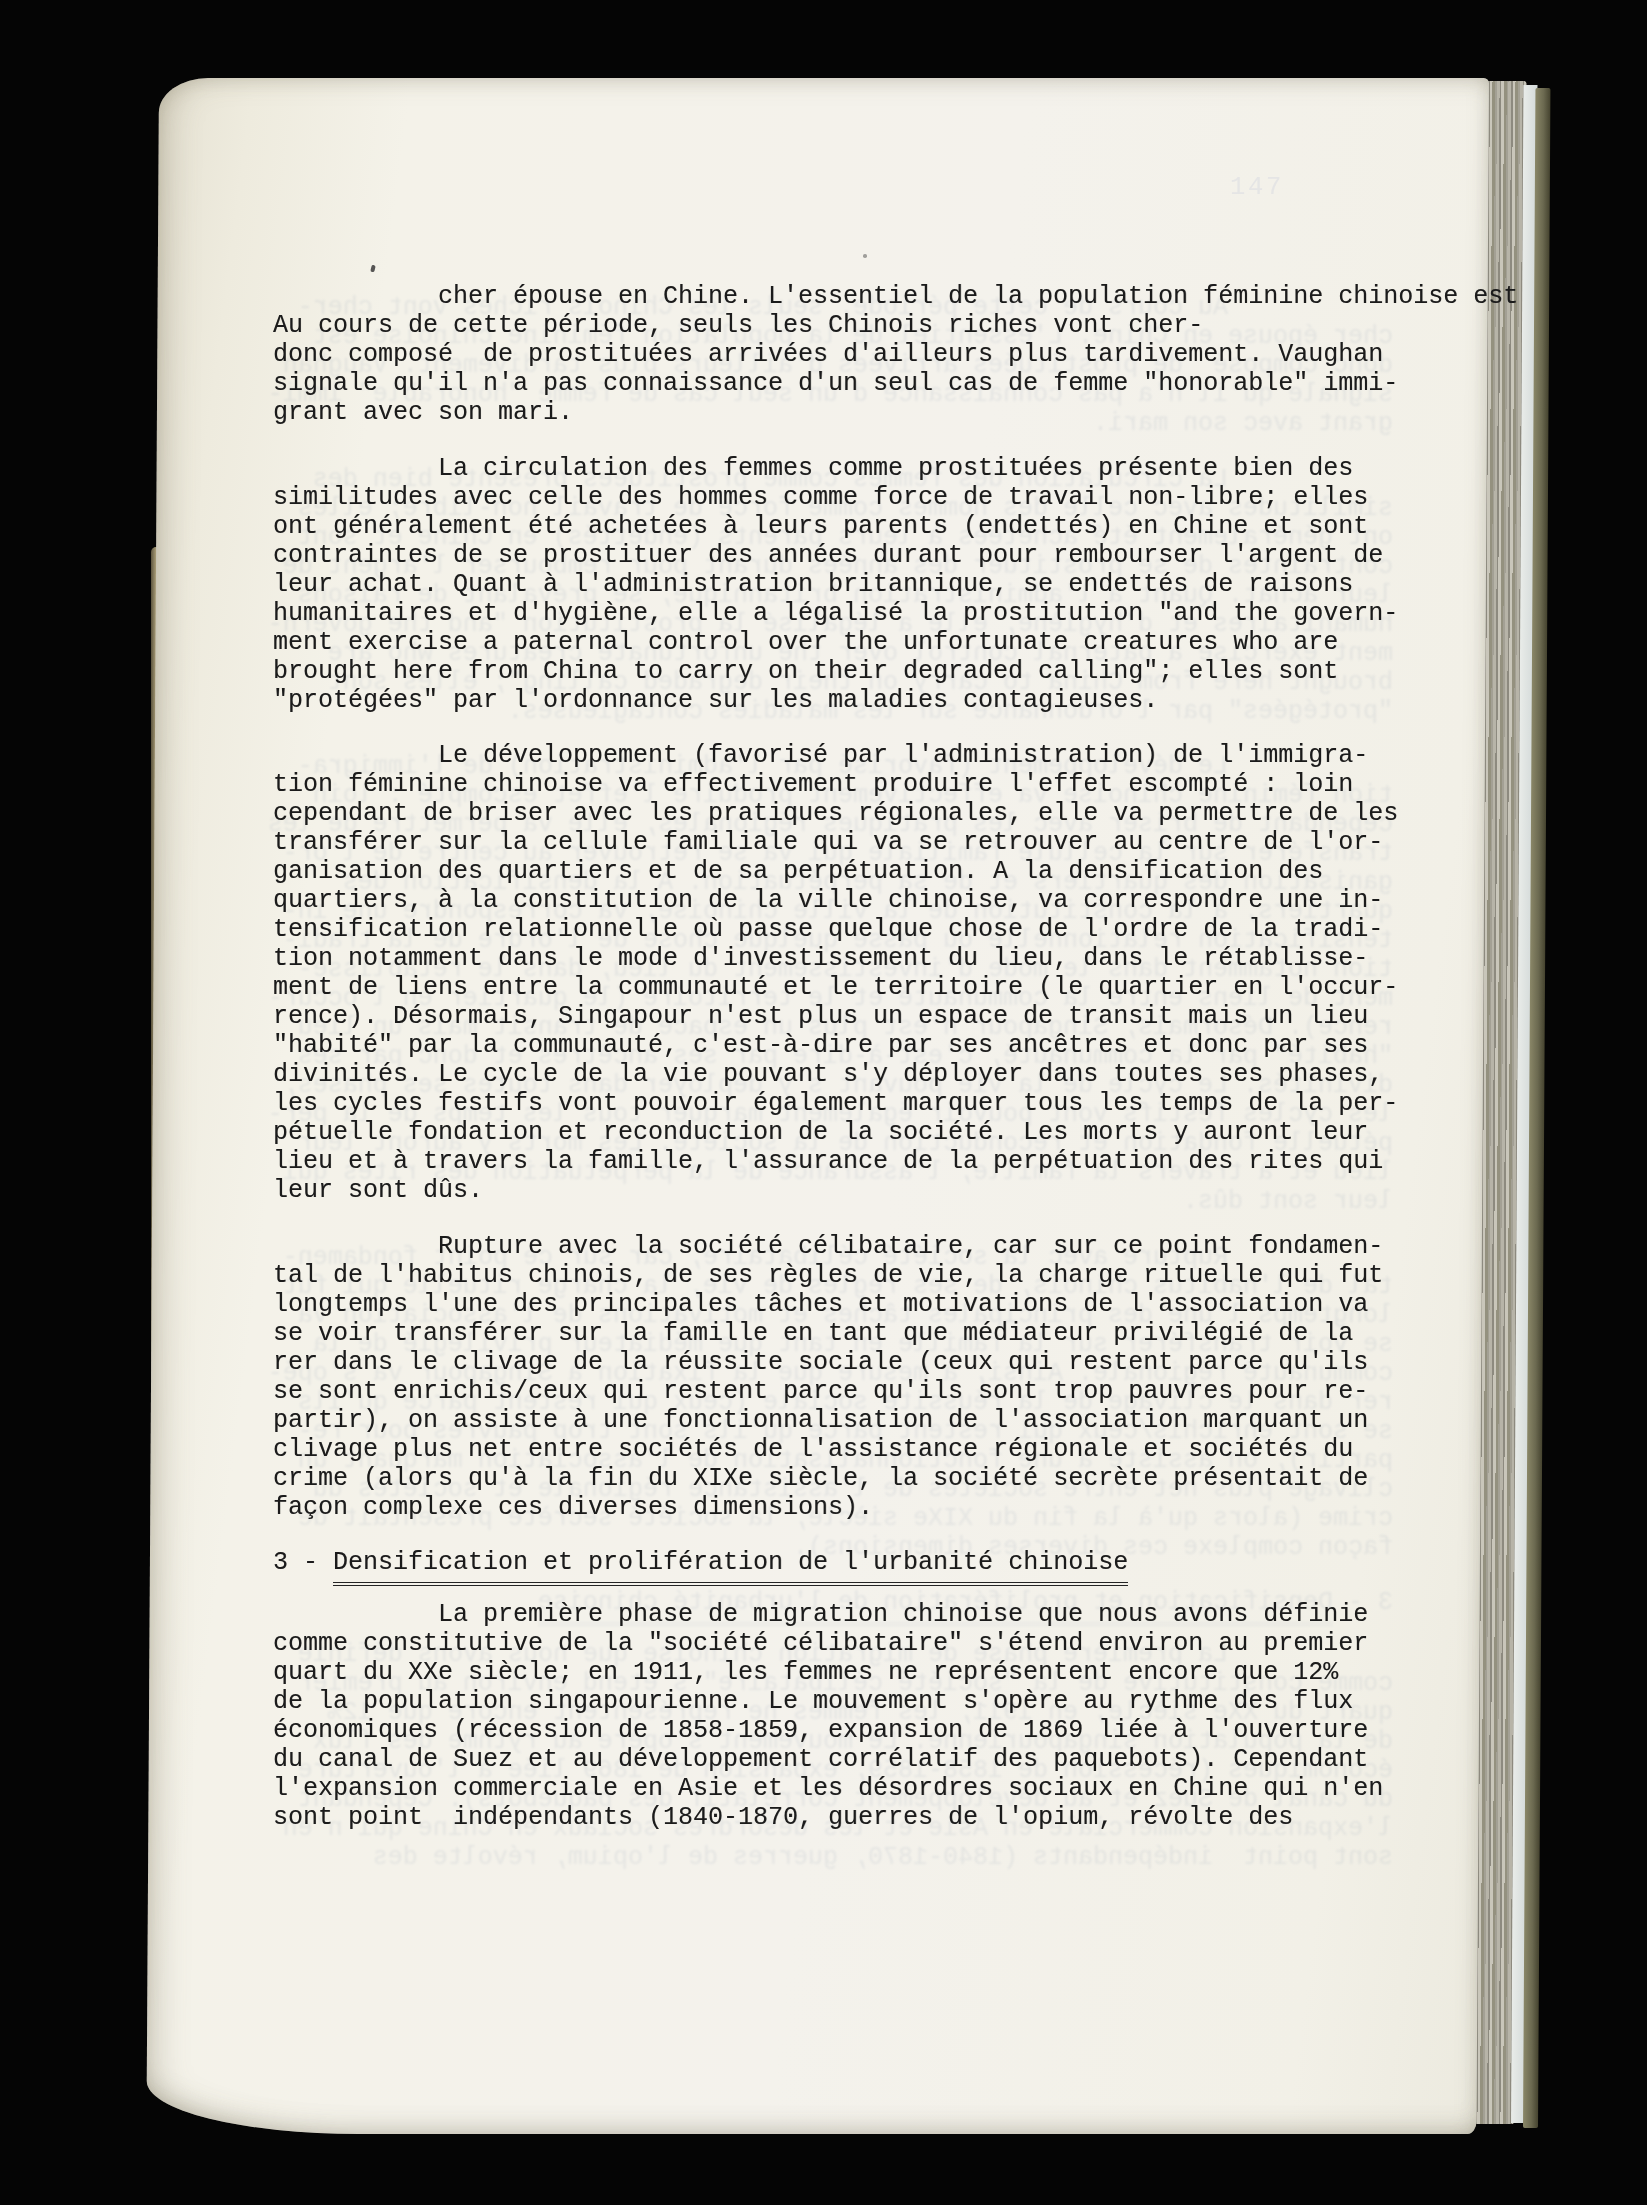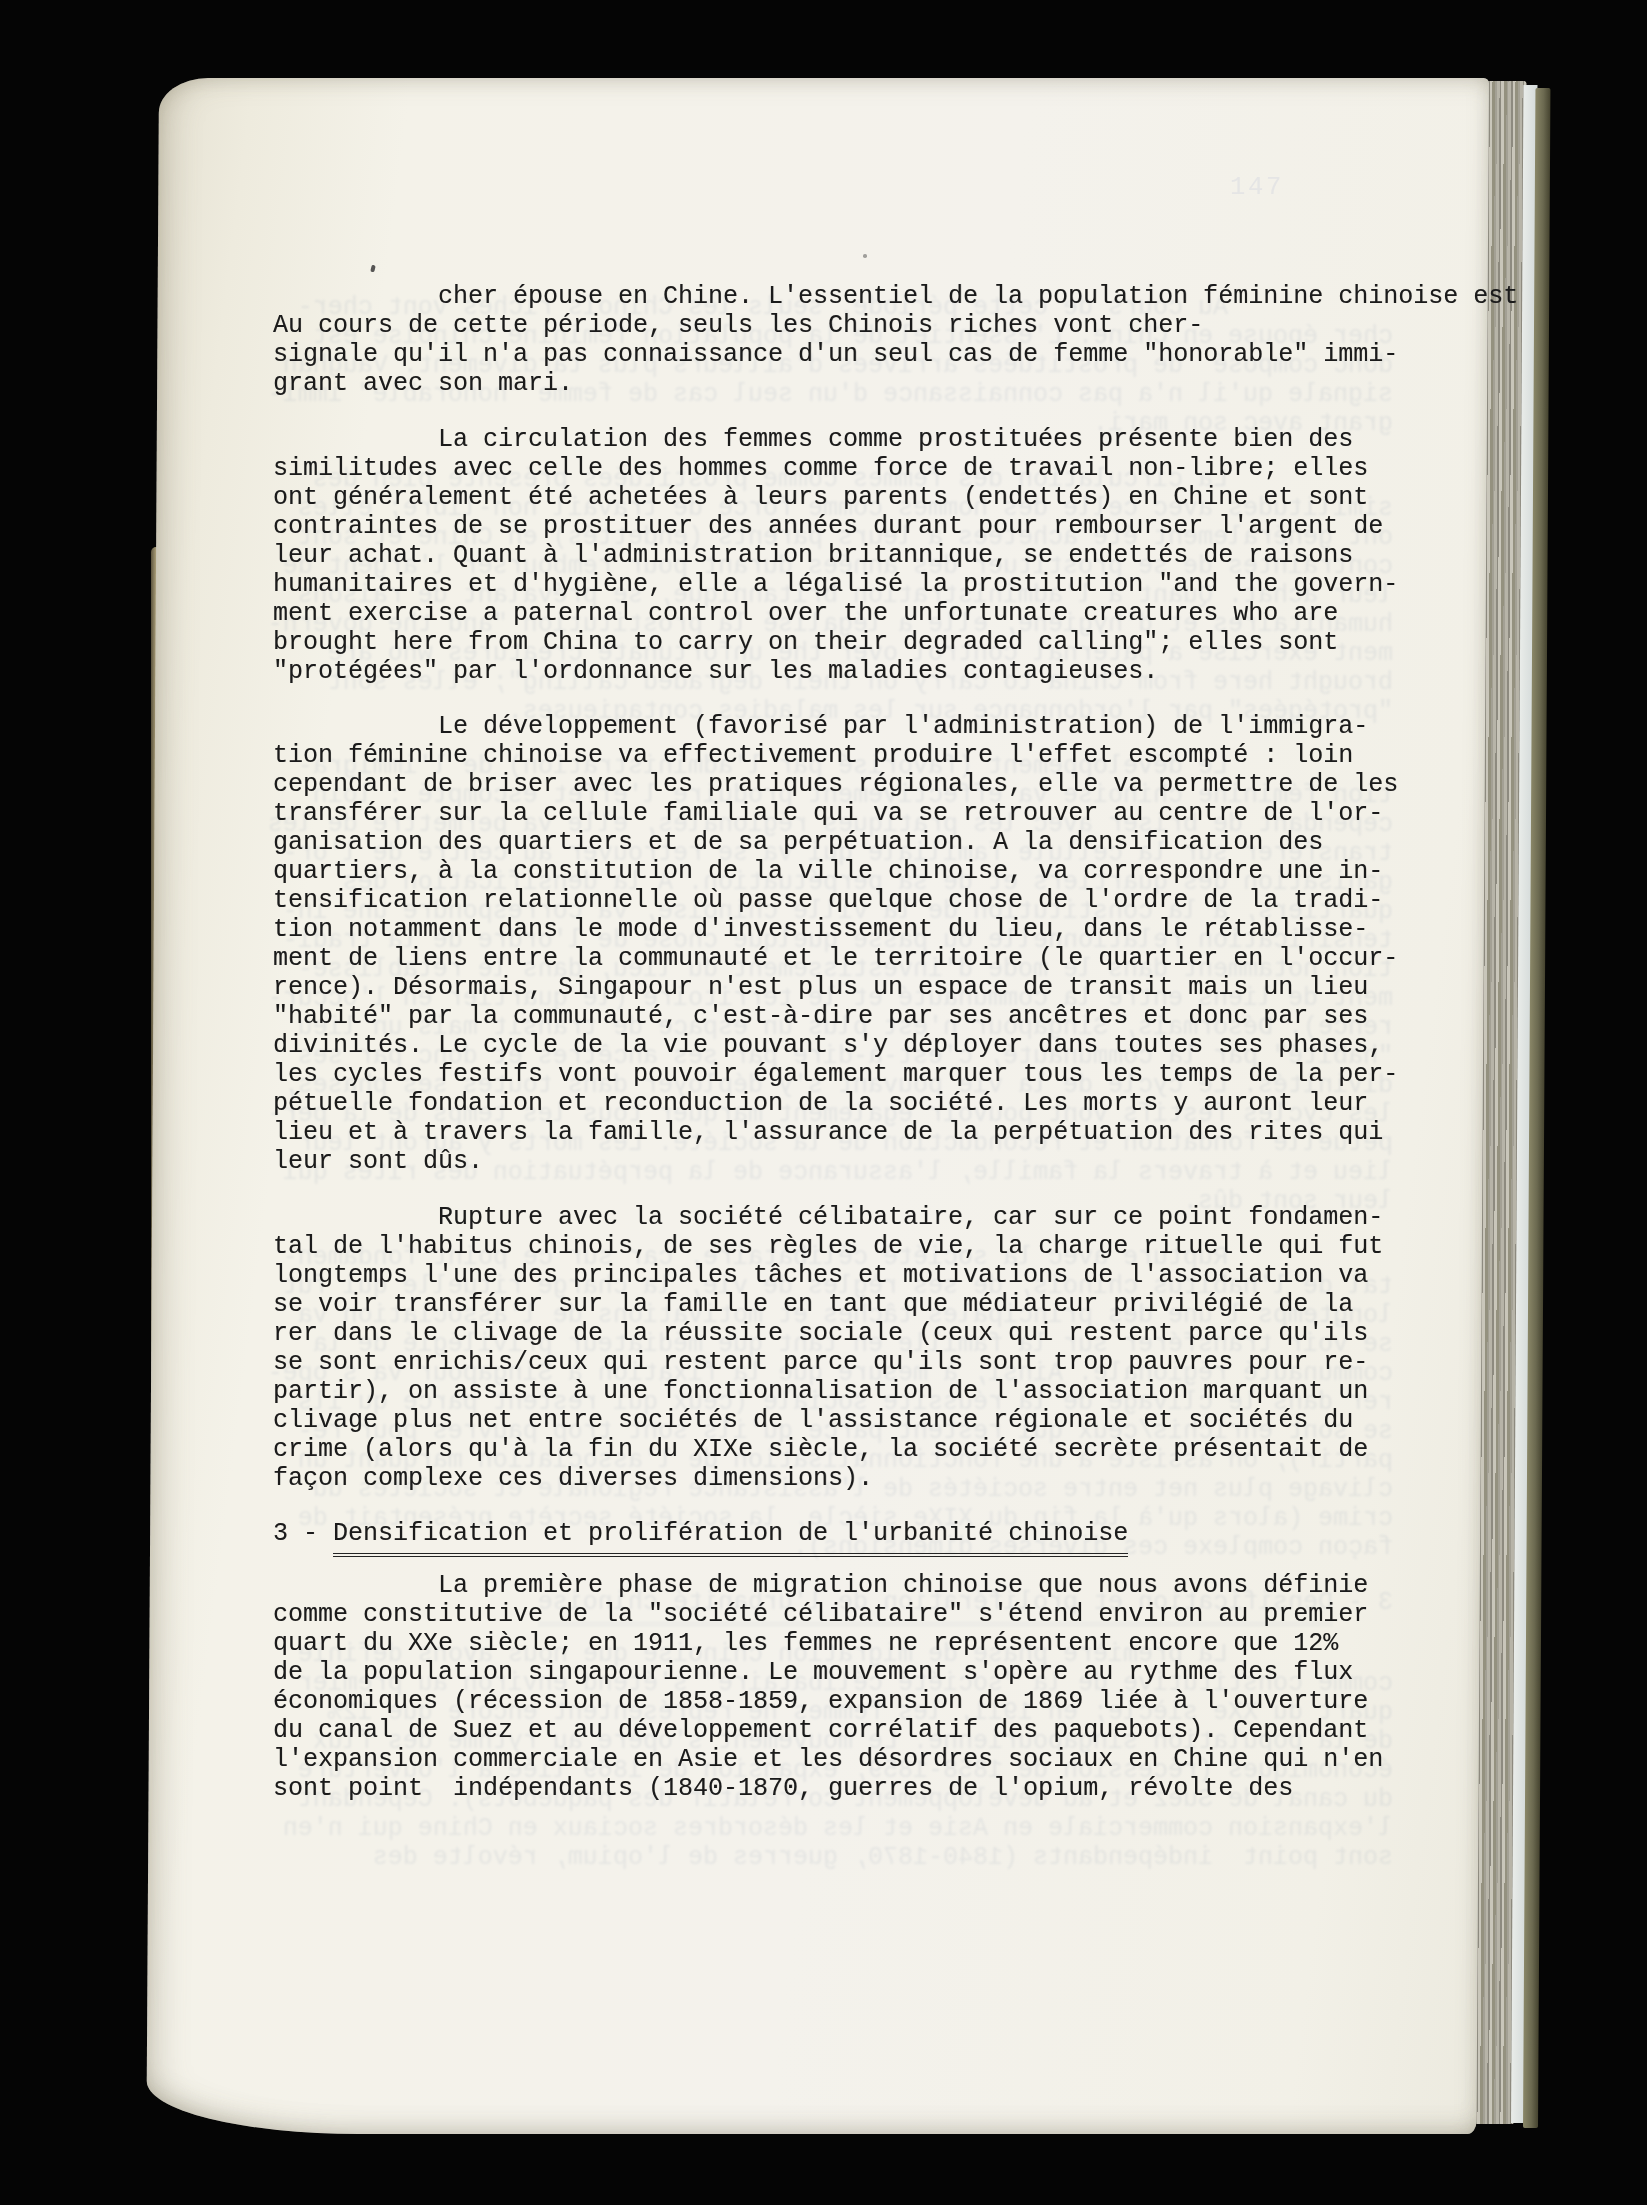--- a/index.html
+++ b/index.html
@@ -130,20 +130,21 @@
         <div class="line">économiques (récession de 1858-1859, expansion de 1869 liée à l'ouverture</div>
         <div class="line">du canal de Suez et au développement corrélatif des paquebots). Cependant</div>
         <div class="line">l'expansion commerciale en Asie et les désordres sociaux en Chine qui n'en</div>
         <div class="line">sont point  indépendants (1840-1870, guerres de l'opium, révolte des</div>
       </div>
     </div>
   <div class="text" id="text-block">
       <div class="block para">
         <div class="line">cher épouse en Chine. L'essentiel de la population féminine chinoise est</div>
         <div class="line">Au cours de cette période, seuls les Chinois riches vont cher-</div>
+        <div class="line">donc composé  de prostituées arrivées d'ailleurs plus tardivement. Vaughan</div>
         <div class="line">signale qu'il n'a pas connaissance d'un seul cas de femme "honorable" immi-</div>
         <div class="line">grant avec son mari.</div>
       </div>
       <div class="block para">
         <div class="line">La circulation des femmes comme prostituées présente bien des</div>
         <div class="line">similitudes avec celle des hommes comme force de travail non-libre; elles</div>
         <div class="line">ont généralement été achetées à leurs parents (endettés) en Chine et sont</div>
         <div class="line">contraintes de se prostituer des années durant pour rembourser l'argent de</div>
         <div class="line">leur achat. Quant à l'administration britannique, se endettés de raisons</div>
         <div class="line">humanitaires et d'hygiène, elle a légalisé la prostitution "and the govern-</div>

